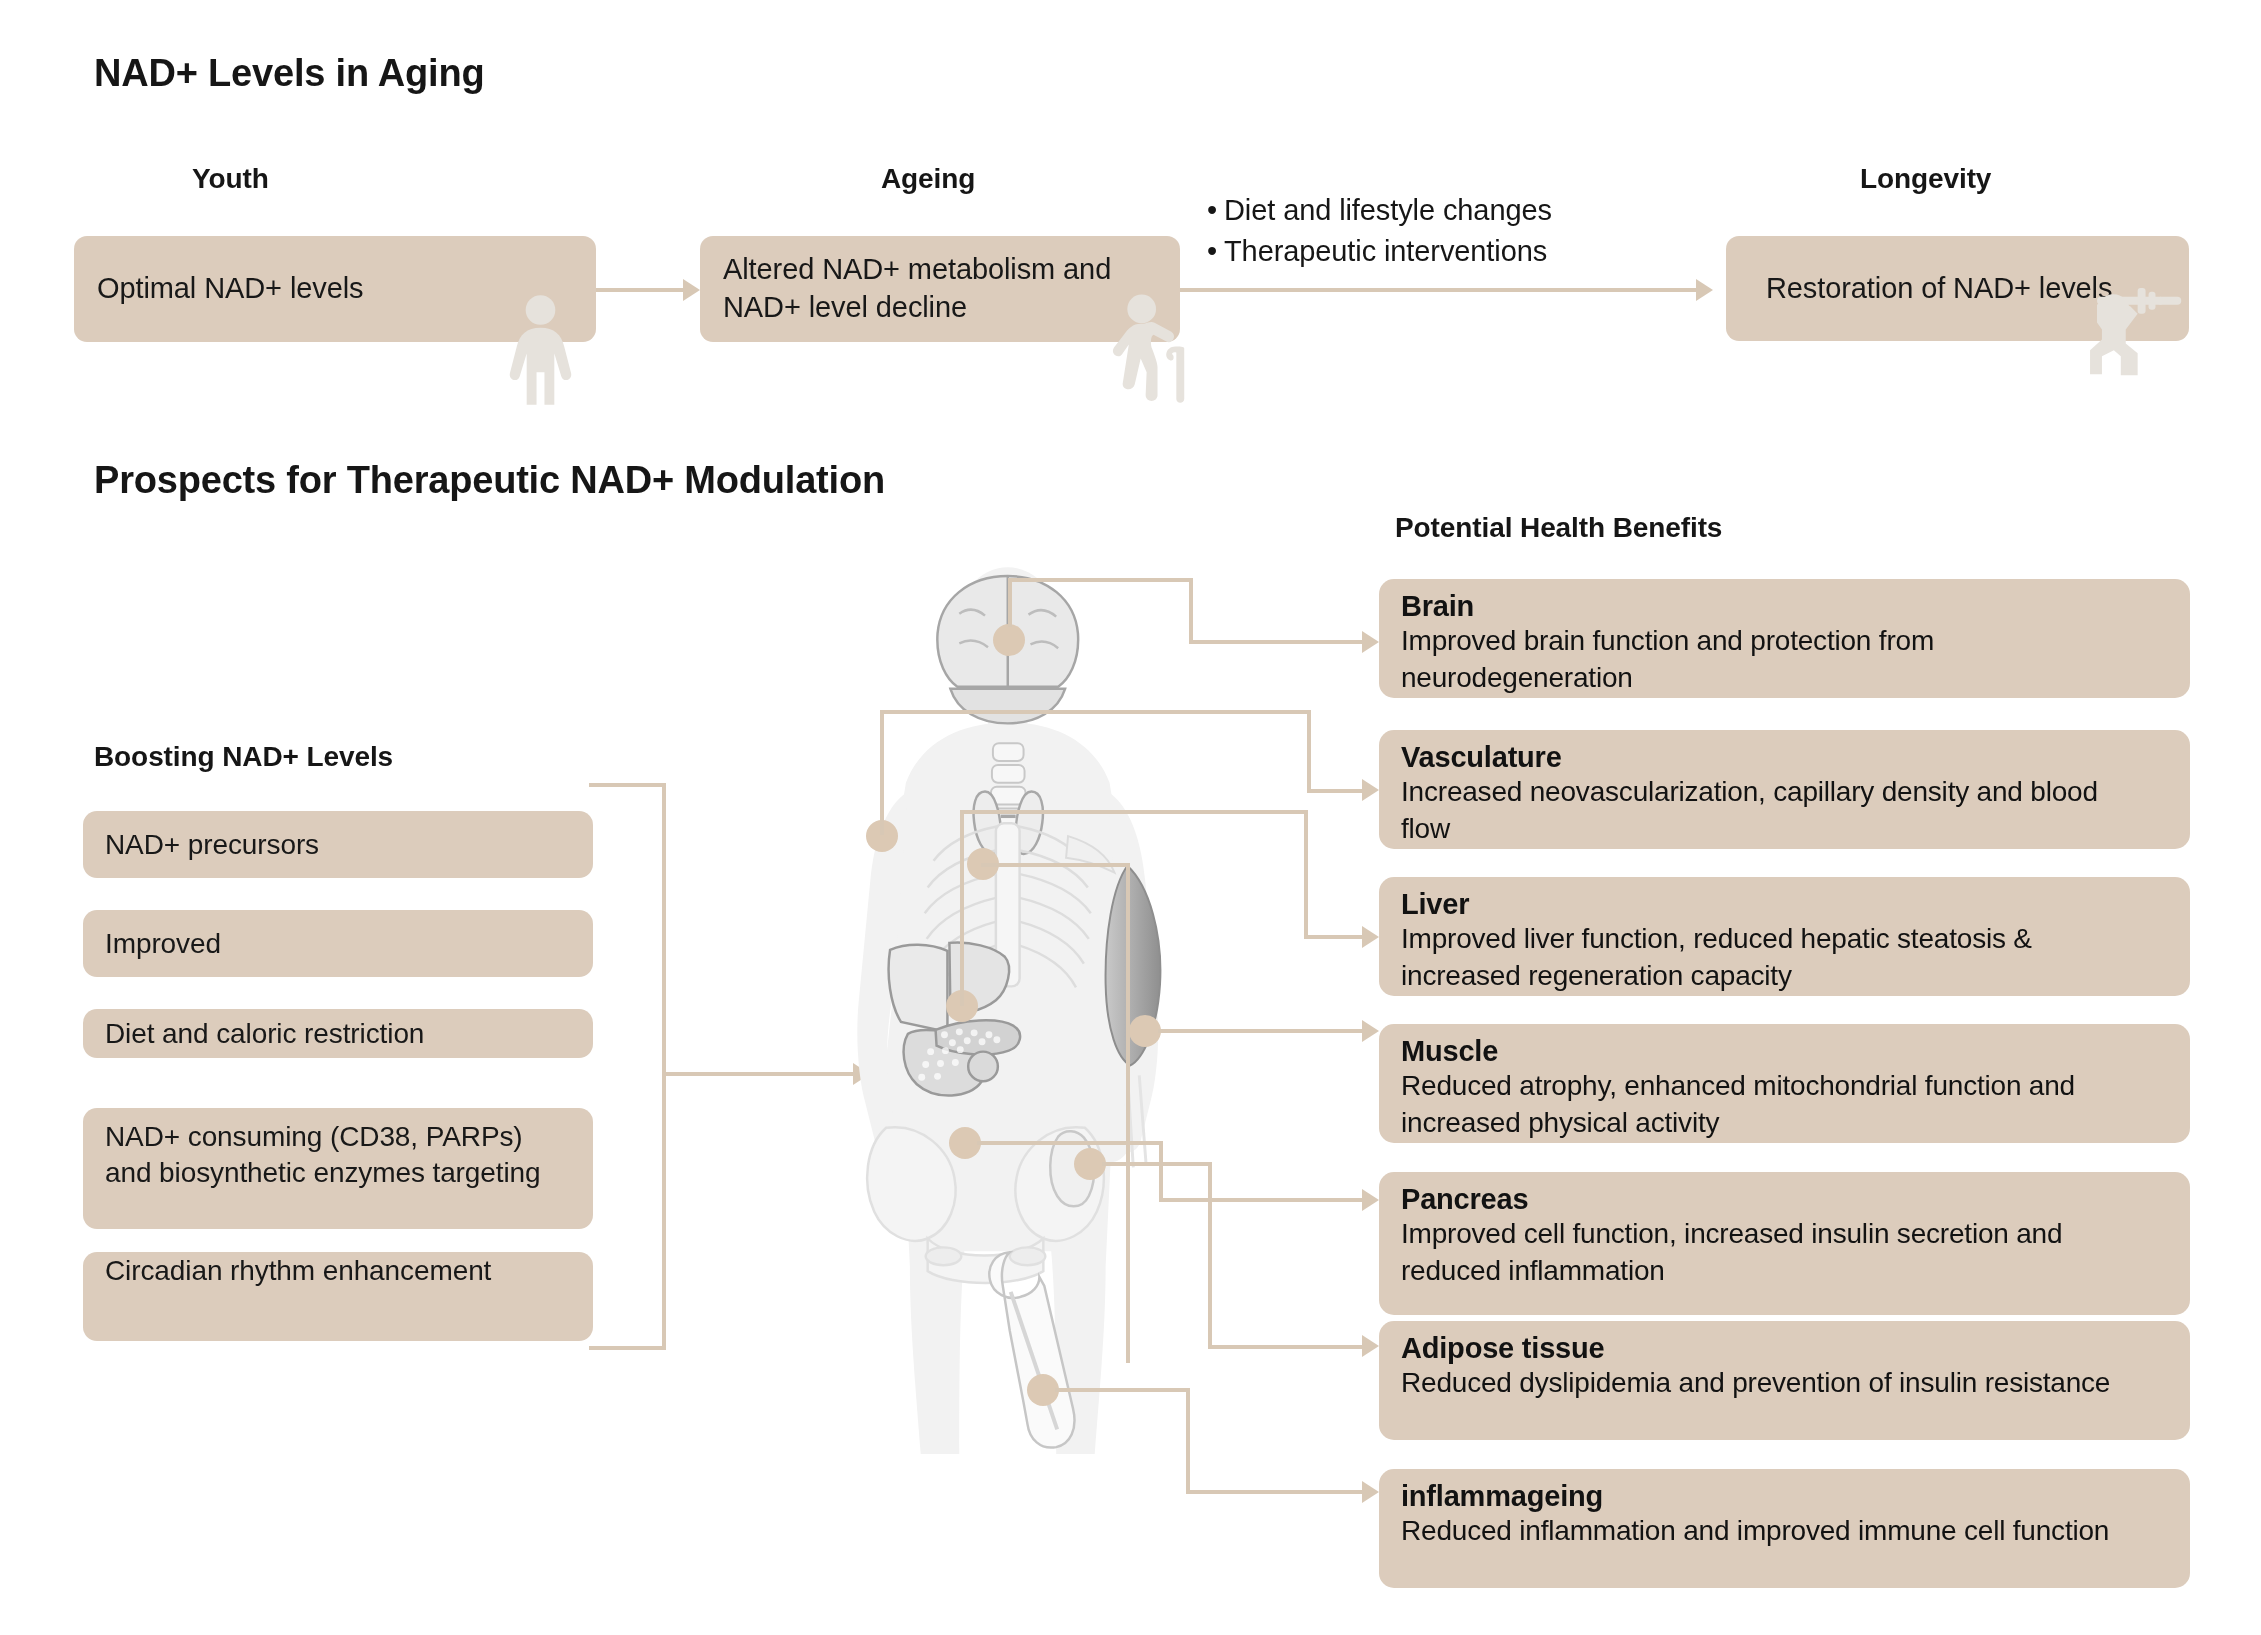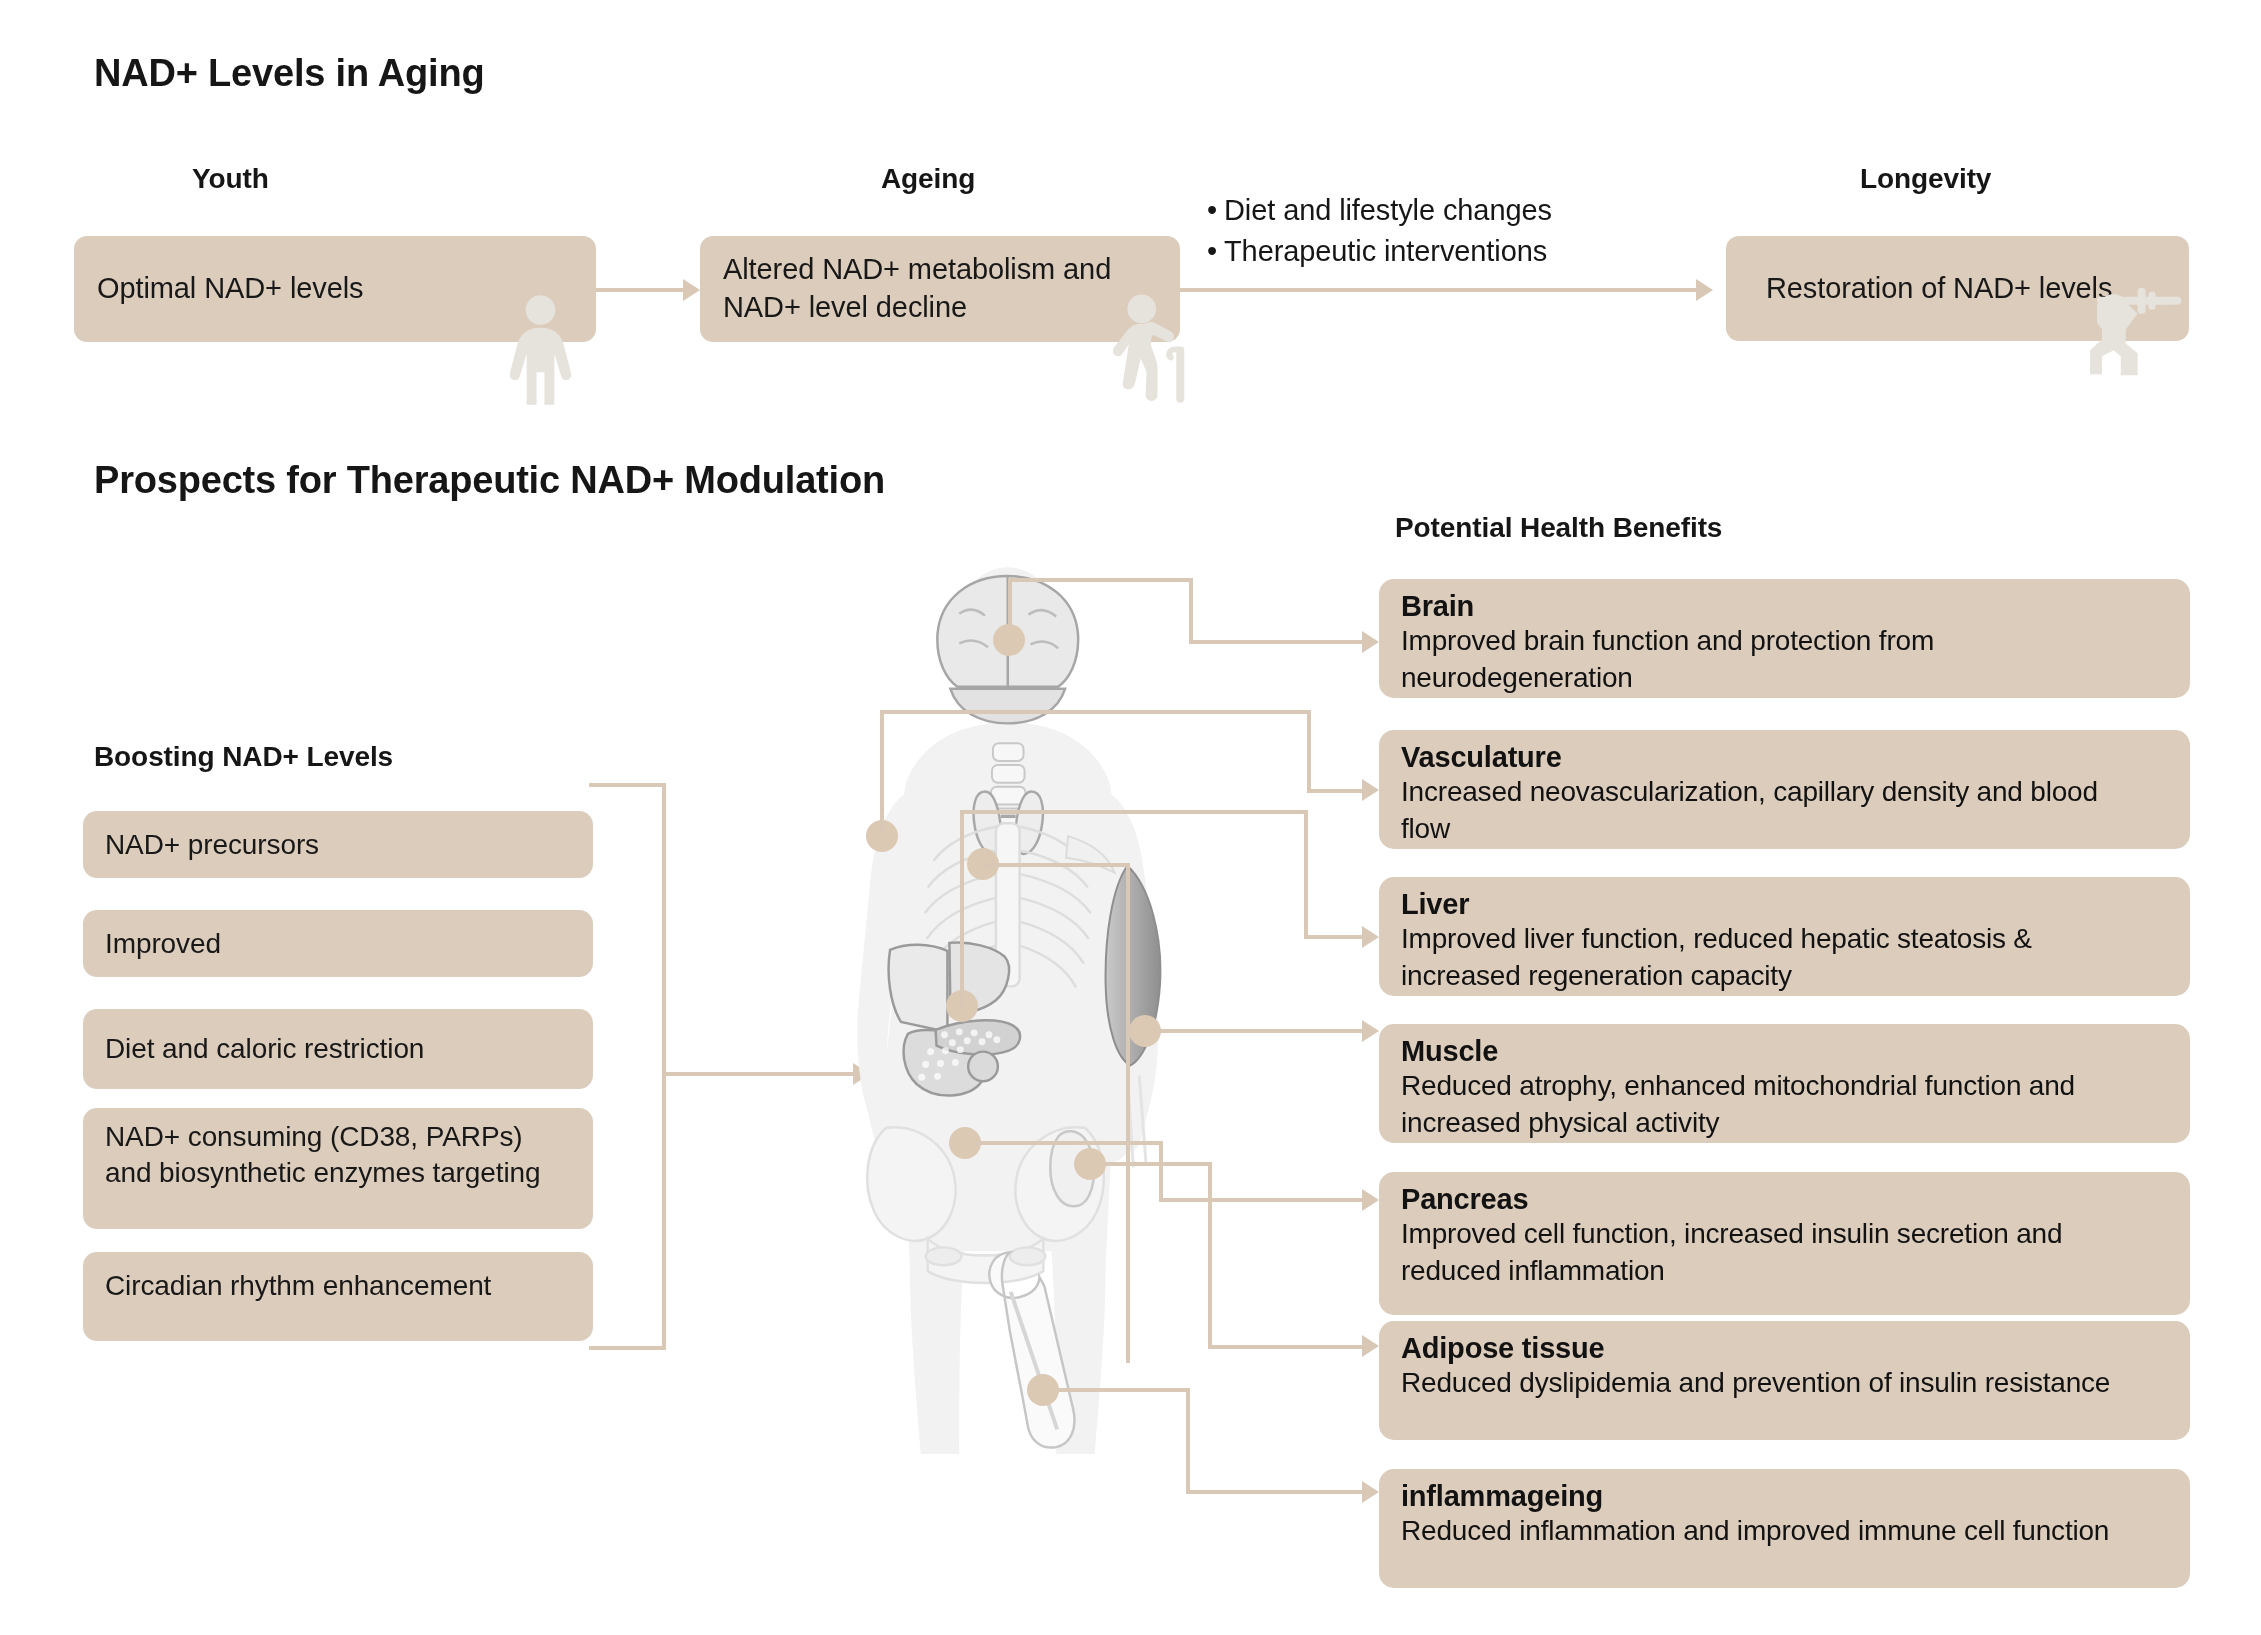--- a/index.html
+++ b/index.html
@@ -174,27 +174,27 @@
   <div class="abs sec-title" style="left:94px;top:459px;">Prospects for Therapeutic NAD+ Modulation</div>
 
   <div class="abs col-head" style="left:94px;top:741px;">Boosting NAD+ Levels</div>
 
   <div class="abs chip" style="left:83px;top:811px;width:510px;height:67px;">
     <span>NAD+ precursors</span>
   </div>
   <div class="abs chip" style="left:83px;top:910px;width:510px;height:67px;">
     <span>Improved</span>
   </div>
-  <div class="abs chip" style="left:83px;top:1009px;width:510px;height:80px;">
+  <div class="abs chip" style="left:83px;top:1009px;width:510px;height:49px;">
     <span>Diet and caloric restriction</span>
   </div>
   <div class="abs chip" style="left:83px;top:1108px;width:510px;height:121px;align-items:flex-start;padding-top:11px;">
     <span>NAD+ consuming (CD38, PARPs) and biosynthetic enzymes targeting</span>
   </div>
-  <div class="abs chip" style="left:83px;top:1252px;width:510px;height:89px;align-items:flex-start;padding-top:16px;">
+  <div class="abs chip" style="left:83px;top:1252px;width:510px;height:89px;align-items:flex-start;padding-top:1px;">
     <span>Circadian rhythm enhancement</span>
   </div>
 
   <div class="ln lnh" style="left:589px;top:783px;width:77px;"></div>
   <div class="ln lnv" style="left:662px;top:783px;height:566px;"></div>
   <div class="ln lnh" style="left:589px;top:1346px;width:77px;"></div>
   <div class="ln lnh" style="left:662px;top:1072px;width:193px;"></div>
   <div class="arrowhead" style="left:853px;top:1063px;"></div>
 
   <div id="bodywrap">

